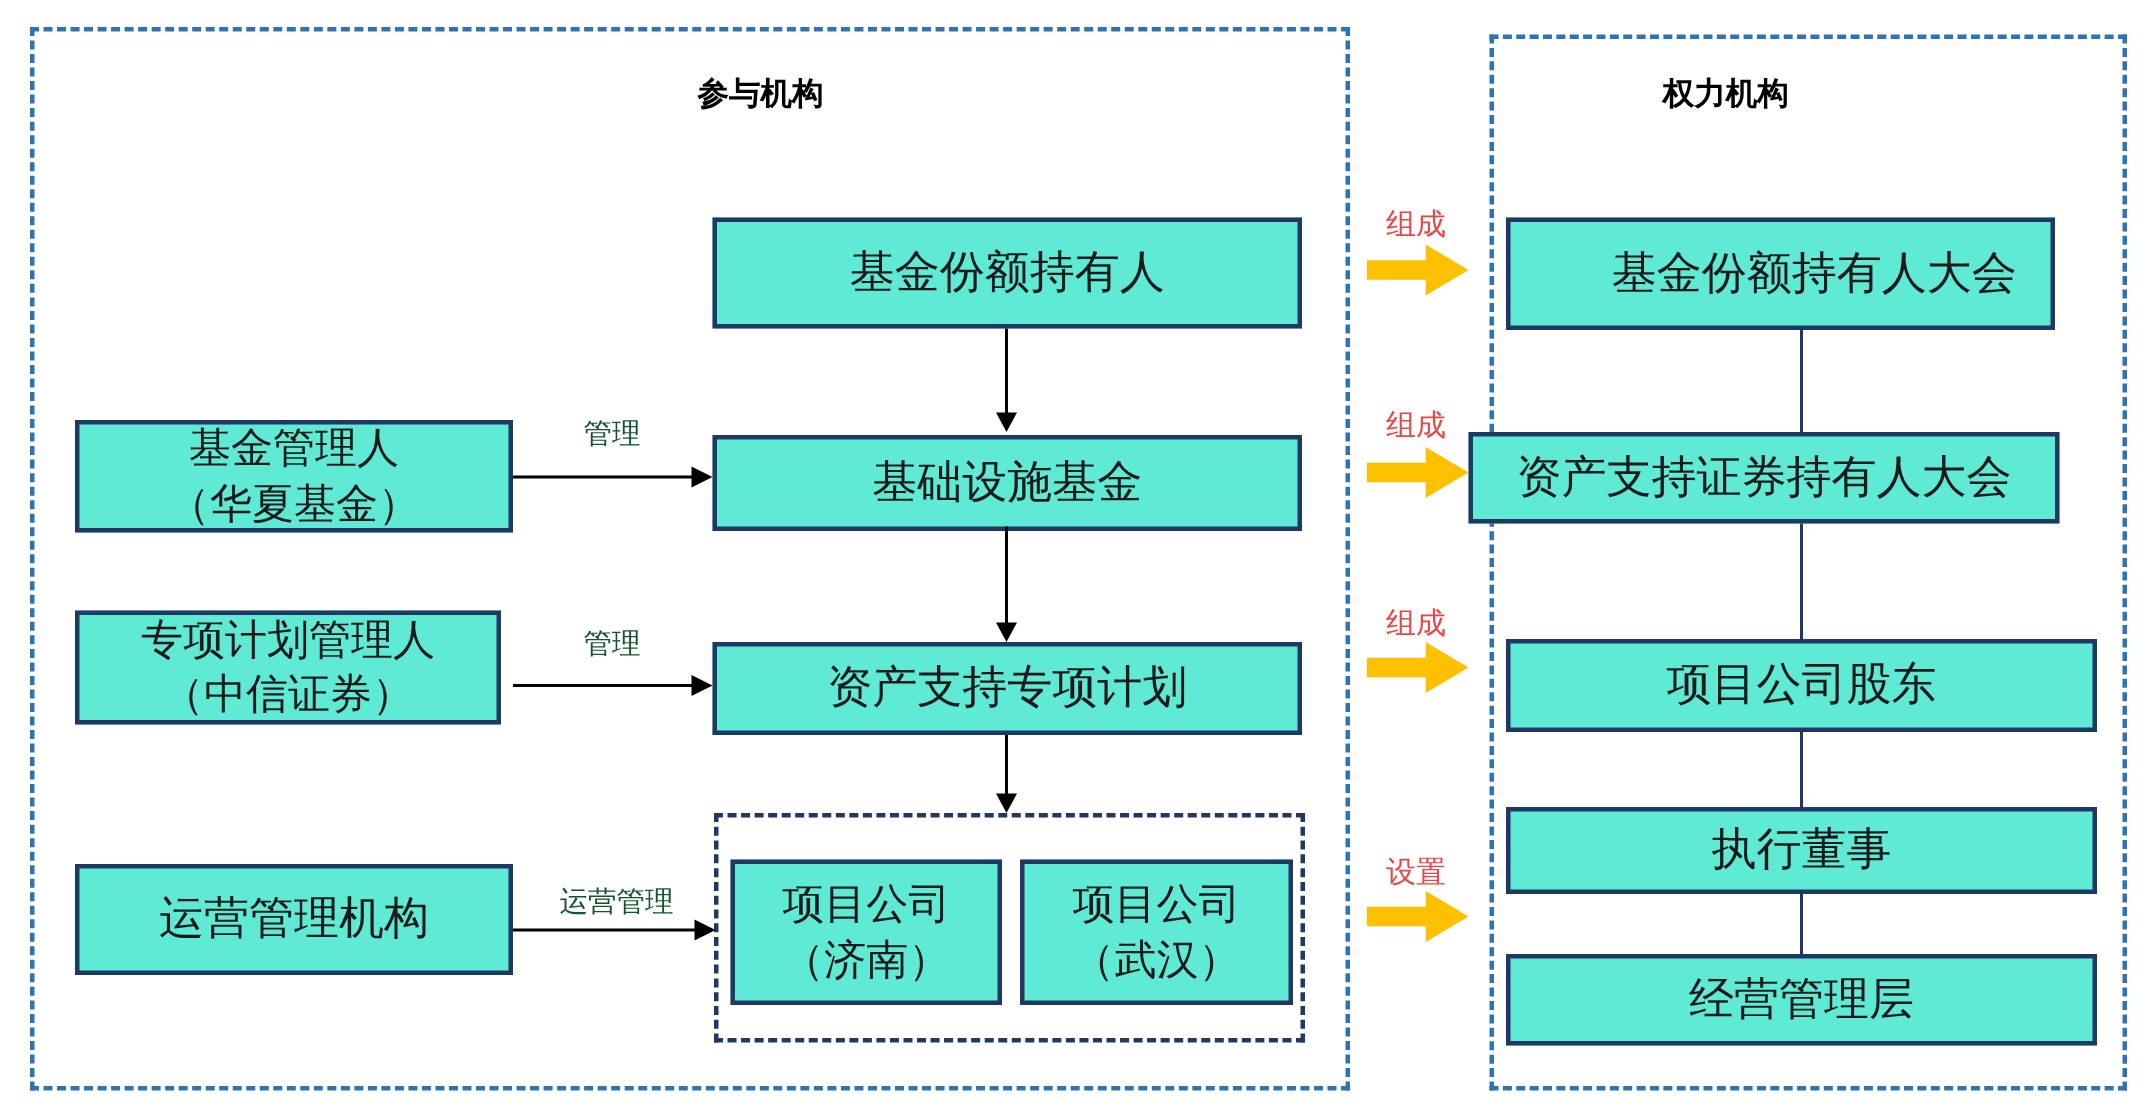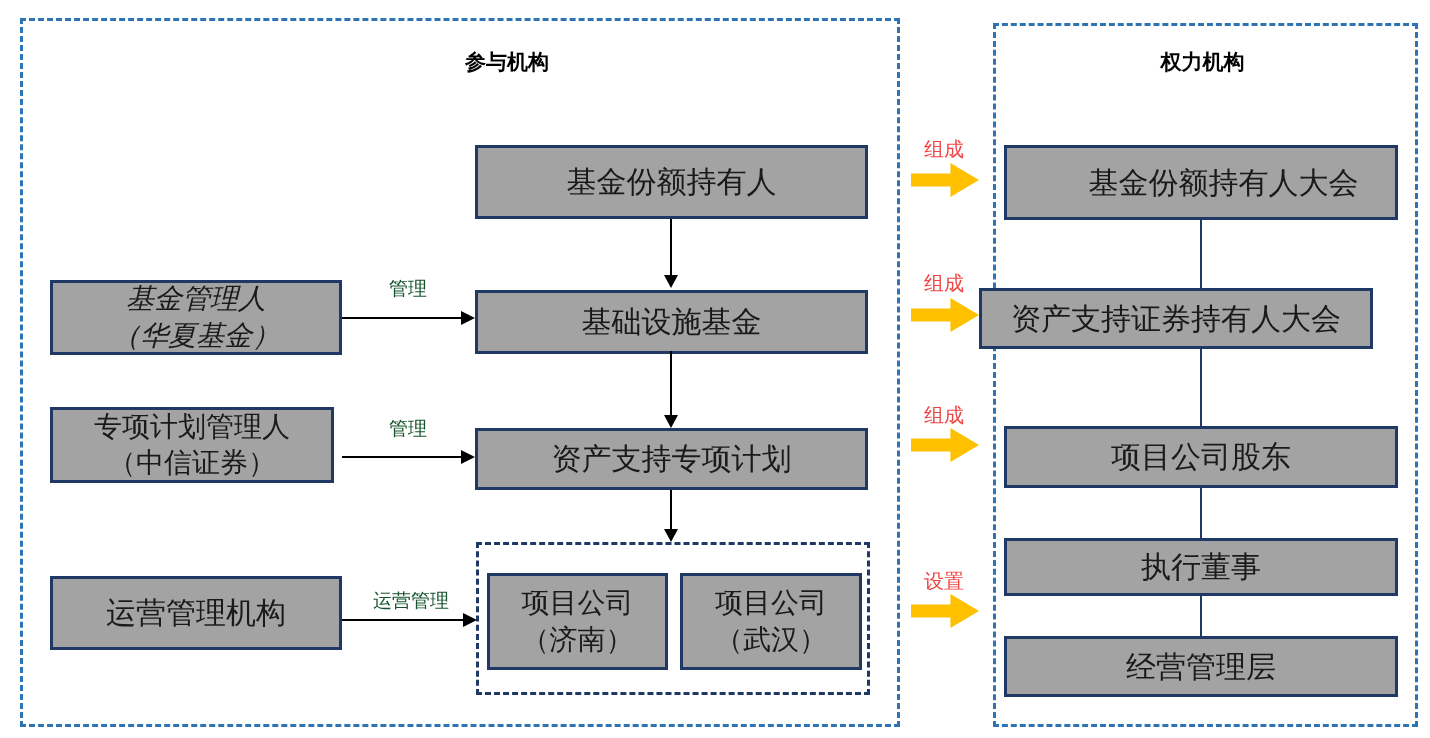--- a/index.html
+++ b/index.html
@@ -3,21 +3,21 @@
 <meta charset="utf-8">
 <style>
   html,body{margin:0;padding:0;background:#ffffff;}
   .canvas{
     position:relative;width:1430px;height:738px;background:#ffffff;overflow:hidden;
     font-family:"Liberation Sans","DejaVu Sans",sans-serif;color:#1a1a1a;
   }
   .panel{position:absolute;border:3px dashed #2E74B5;background:transparent;}
   .panel-title{position:absolute;font-size:21px;font-weight:bold;color:#000;text-align:center;}
   .node{
-    position:absolute;border:3px solid #1F3864;background:#a3a3a3;
+    position:absolute;border:3px solid #1F3864;background:#5eead4;
     display:flex;align-items:center;justify-content:center;
     font-size:30px;color:#1a1a1a;text-align:center;white-space:pre-line;line-height:1.25;
     box-sizing:border-box;
   }
   .node.two-line{font-size:28px;line-height:1.3;}
   .inner-dashed{position:absolute;border:3px dashed #1F3864;box-sizing:border-box;background:transparent;}
   .hline{position:absolute;height:2px;background:#000;}
   .vline{position:absolute;width:2px;background:#000;}
   .head-right{position:absolute;width:0;height:0;border-top:7px solid transparent;border-bottom:7px solid transparent;border-left:14px solid #000;}
   .head-down{position:absolute;width:0;height:0;border-left:7px solid transparent;border-right:7px solid transparent;border-top:13px solid #000;}
@@ -31,23 +31,23 @@
 </style>
 </head>
 <body>
 
 <div class="canvas">
 
   <div class="panel" style="left:20px;top:18px;width:874px;height:703px;"></div>
   <div class="panel-title" style="left:307px;top:48px;width:400px;">参与机构</div>
 
   <div class="panel" style="left:993px;top:23px;width:419px;height:698px;"></div>
-  <div class="panel-title" style="left:993px;top:48px;width:419px;">权力机构</div>
+  <div class="panel-title" style="left:941px;top:48px;width:419px;">权力机构</div>
 
-  <div class="node two-line" style="left:50px;top:280px;width:292px;height:75px;font-style:italic;">基金管理人
+  <div class="node two-line" style="left:50px;top:280px;width:292px;height:75px;">基金管理人
 （华夏基金）</div>
   <div class="node two-line" style="left:50px;top:407px;width:284px;height:76px;">专项计划管理人
 （中信证券）</div>
   <div class="node" style="left:50px;top:576px;width:292px;height:74px;">运营管理机构</div>
 
   <div class="node" style="left:475px;top:145px;width:393px;height:74px;">基金份额持有人</div>
   <div class="node" style="left:475px;top:290px;width:393px;height:64px;">基础设施基金</div>
   <div class="node" style="left:475px;top:428px;width:393px;height:62px;">资产支持专项计划</div>
 
   <div class="inner-dashed" style="left:476px;top:542px;width:394px;height:153px;"></div>
@@ -82,21 +82,21 @@
 
   <div class="flow-label" style="left:894px;top:270px;">组成</div>
   <div class="flow-arrow" style="left:911px;top:298px;"></div>
 
   <div class="flow-label" style="left:894px;top:402px;">组成</div>
   <div class="flow-arrow" style="left:911px;top:428px;"></div>
 
   <div class="flow-label" style="left:894px;top:568px;">设置</div>
   <div class="flow-arrow" style="left:911px;top:594px;"></div>
 
-  <div class="node" style="left:1004px;top:145px;width:394px;height:75px;padding-left:45px;">基金份额持有人大会</div>
+  <div class="node" style="left:1004px;top:145px;width:366px;height:75px;padding-left:45px;">基金份额持有人大会</div>
   <div class="node" style="left:979px;top:288px;width:394px;height:61px;">资产支持证券持有人大会</div>
   <div class="node" style="left:1004px;top:426px;width:394px;height:62px;">项目公司股东</div>
   <div class="node" style="left:1004px;top:636px;width:394px;height:61px;">经营管理层</div>
   <div class="node" style="left:1004px;top:538px;width:394px;height:58px;">执行董事</div>
 
   <div class="connector" style="left:1200px;top:220px;height:68px;"></div>
   <div class="connector" style="left:1200px;top:349px;height:77px;"></div>
   <div class="connector" style="left:1200px;top:488px;height:50px;"></div>
   <div class="connector" style="left:1200px;top:596px;height:40px;"></div>
 

